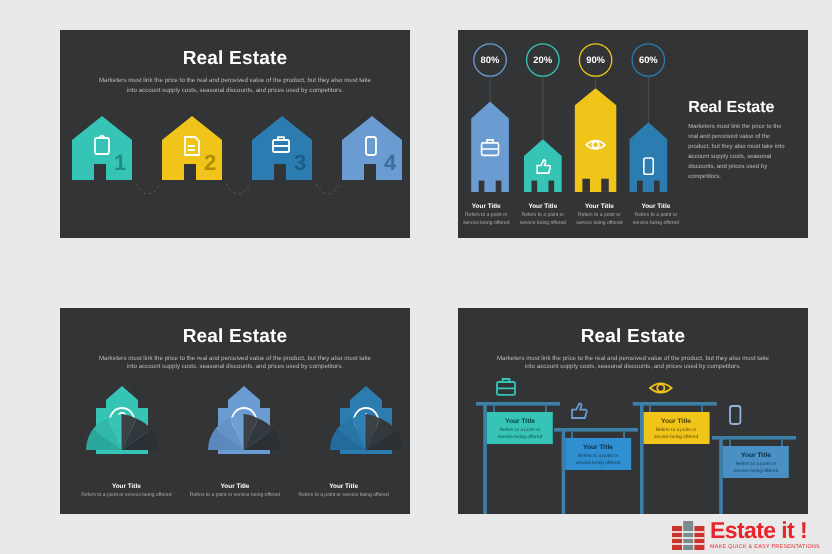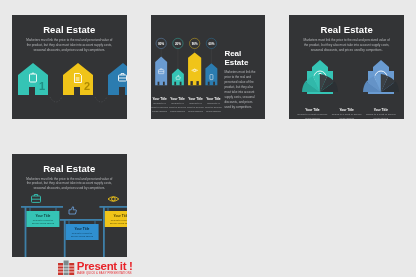--- a/index.html
+++ b/index.html
@@ -5,22 +5,23 @@
   * { margin:0; padding:0; box-sizing:border-box; }
   html,body { width:416px; height:277px; overflow:hidden; }
   body {
     background:#e9e9e9;
     font-family:"Liberation Sans", sans-serif;
     position:relative;
   }
   .grid {
     position:absolute; inset:0;
     display:grid;
-    grid-template-columns:1fr 1fr 1fr;
+    grid-template-columns:1fr 1fr;
     grid-template-rows:1fr 1fr;
+    margin-left:18px;
   }
   .cell { position:relative; }
   .slide {
     position:absolute;
     left:12px; right:12px; top:15px; bottom:20px;
     background:#333436;
     overflow:hidden;
   }
   .s-title {
     text-align:center;
@@ -355,19 +356,19 @@
         <rect x="0" y="4" width="5" height="12" fill="#c9342c"></rect>
         <rect x="5.6" y="1.5" width="5" height="14.5" fill="#7b8a8c"></rect>
         <rect x="11.2" y="4" width="5" height="12" fill="#c9342c"></rect>
         <g stroke="#fff" stroke-width=".8">
           <line x1="0" y1="7" x2="16.2" y2="7"></line>
           <line x1="0" y1="10" x2="16.2" y2="10"></line>
           <line x1="0" y1="13" x2="16.2" y2="13"></line>
         </g>
       </svg>
       <div>
-        <div class="logo-word">Present it !</div>
+        <div class="logo-word">Estate it !</div>
         <div class="logo-tag">MAKE QUICK &amp; EASY PRESENTATIONS</div>
       </div>
     </div>
   </div>
 
 </div>
 
 </body></html>

